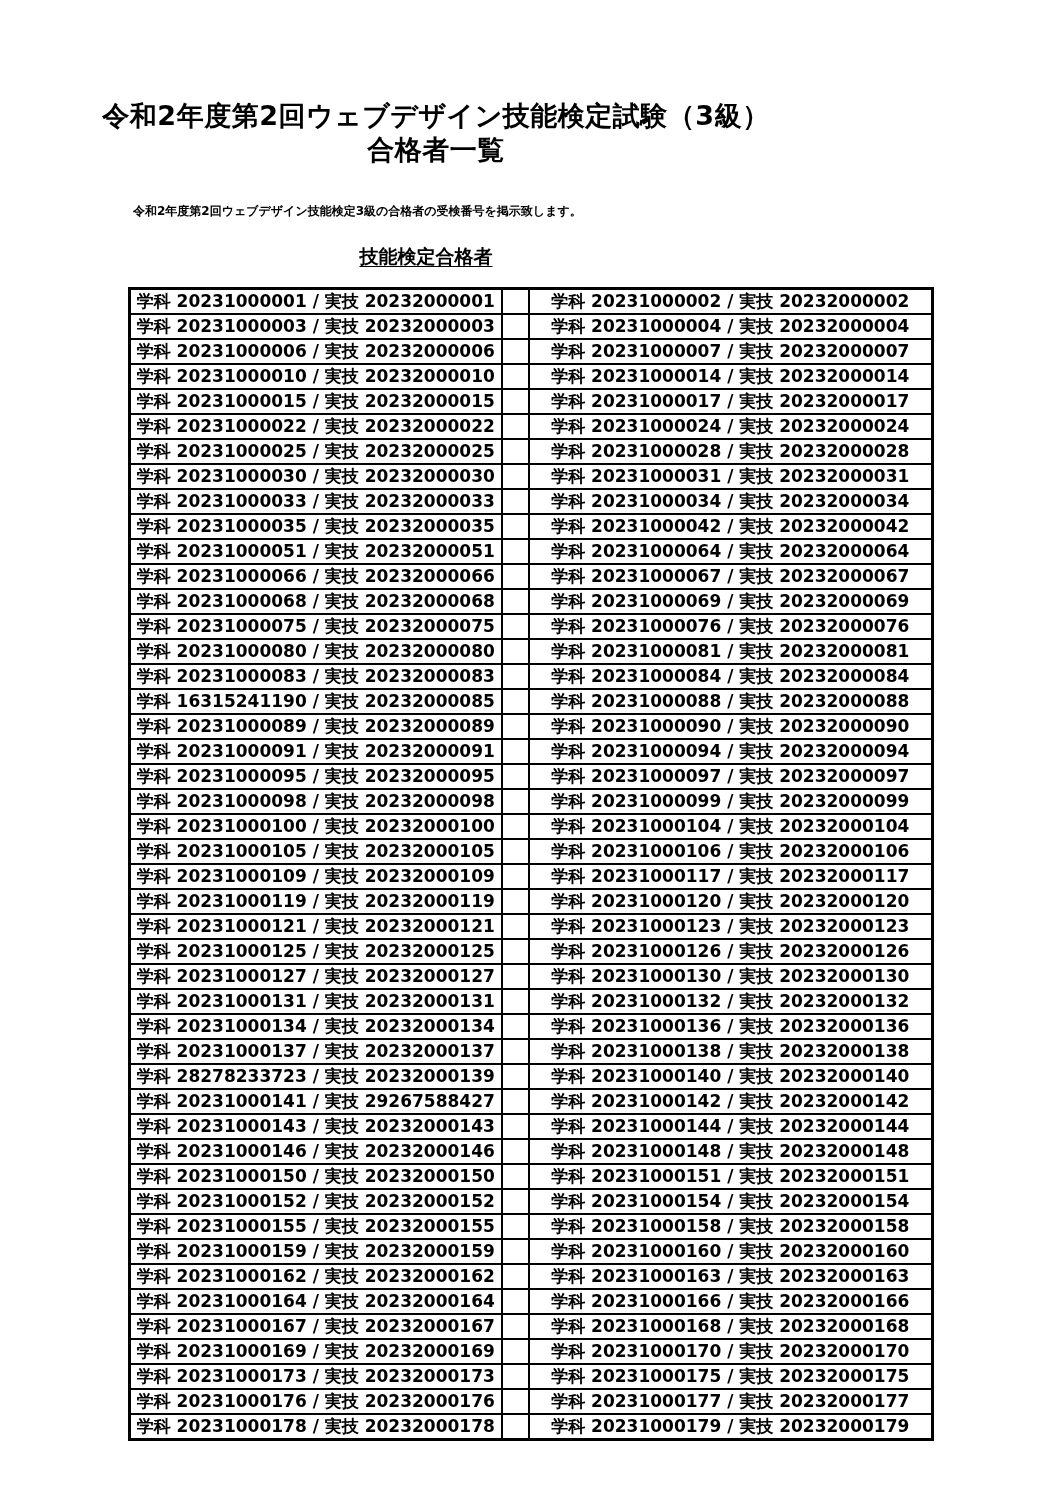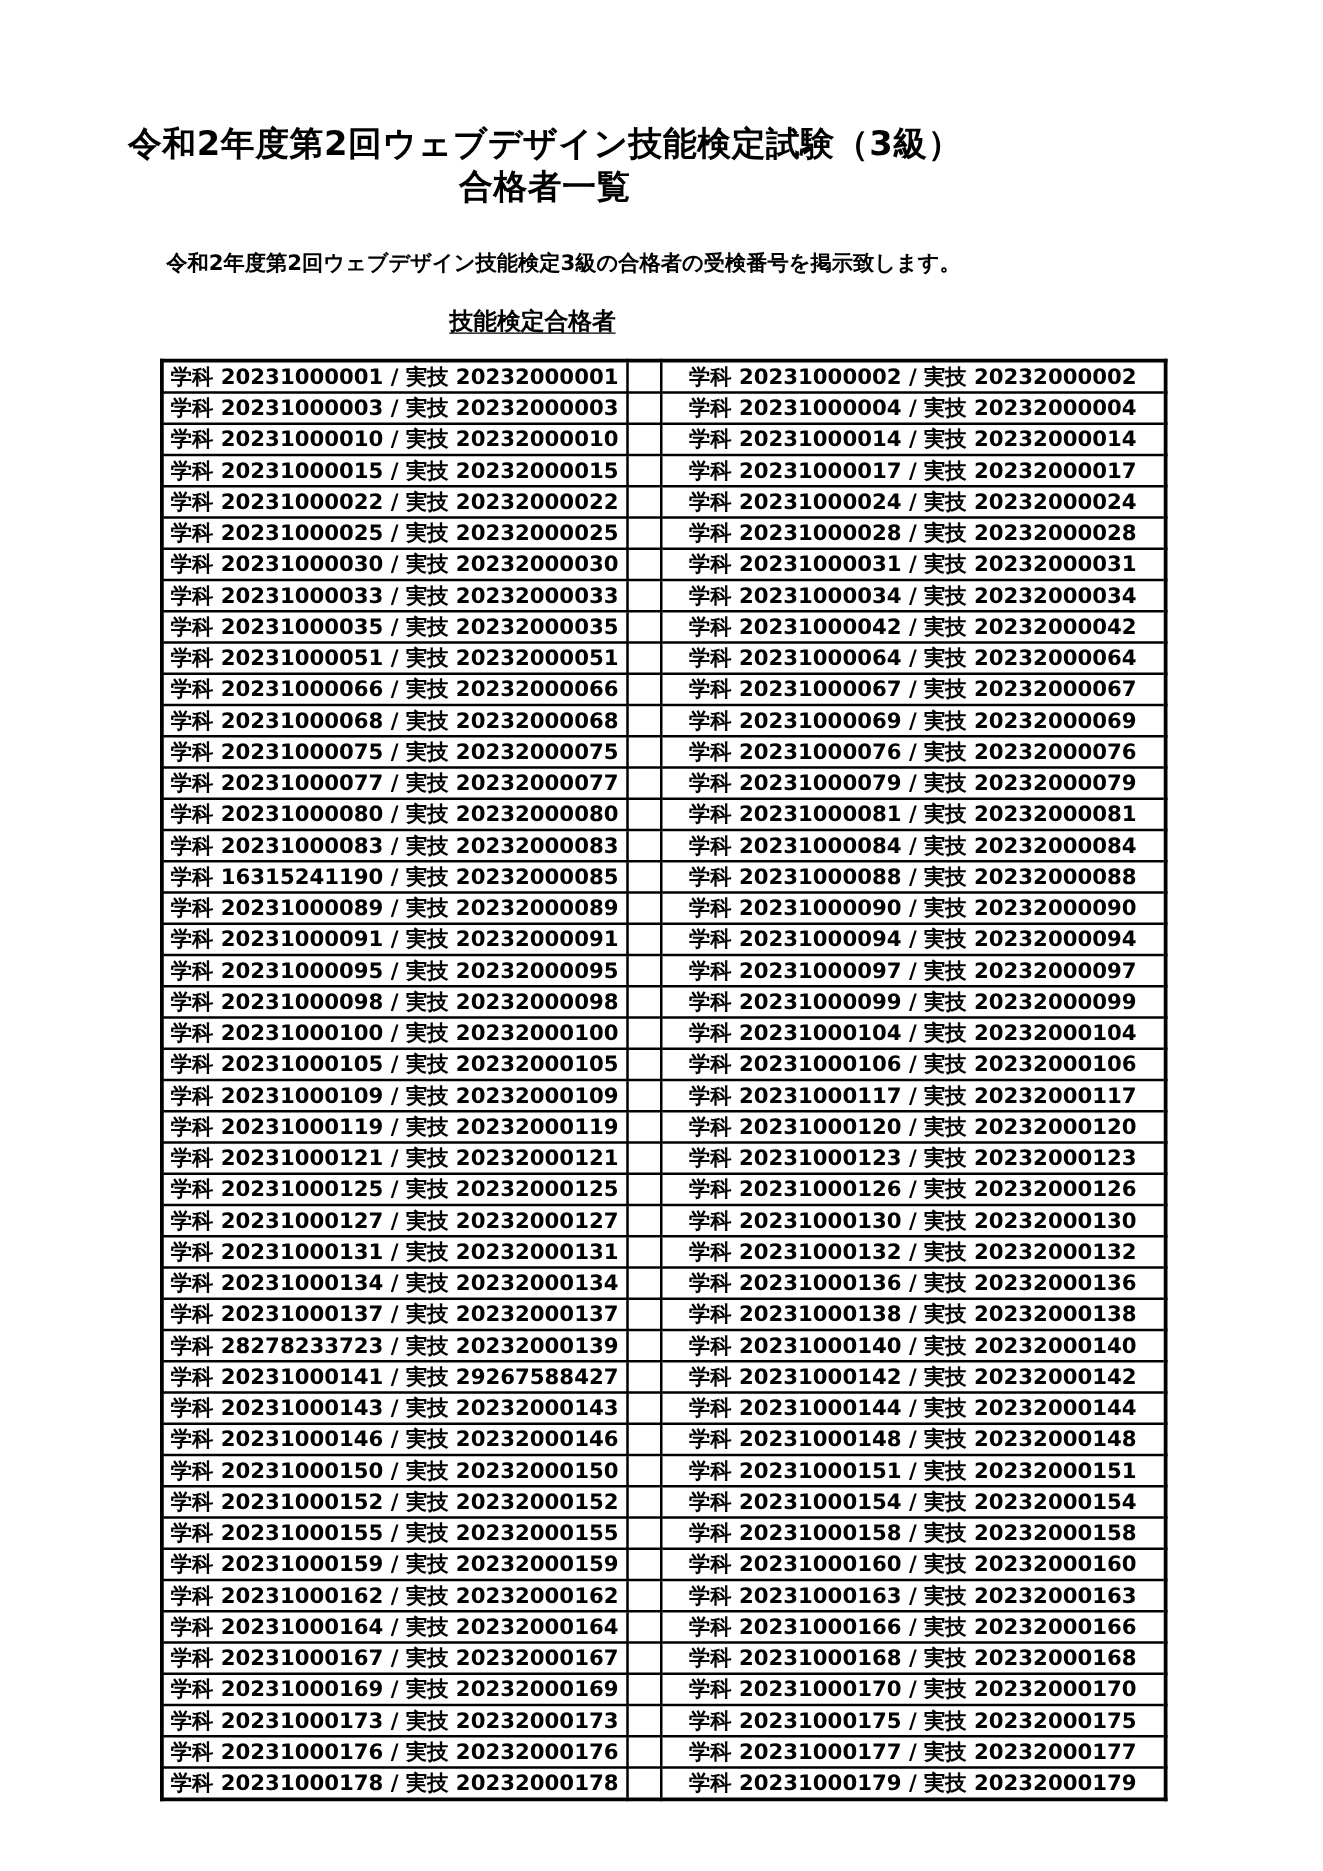--- a/index.html
+++ b/index.html
@@ -20,21 +20,21 @@
     font-size: 27px;
     font-weight: bold;
     line-height: 34px;
     letter-spacing: 0.5px;
   }
   .intro {
     position: absolute;
     top: 200px;
     left: 133px;
     width: 900px;
-    font-size: 17px;
+    font-size: 12px;
     font-weight: bold;
     line-height: 22px;
   }
   .section-heading {
     position: absolute;
     top: 244px;
     left: 0;
     width: 852px;
     text-align: center;
     font-size: 19px;
@@ -91,20 +91,25 @@
           <td>学科 20231000001 / 実技 20232000001</td>
           <td></td>
           <td>学科 20231000002 / 実技 20232000002</td>
         </tr>
         <tr>
           <td>学科 20231000003 / 実技 20232000003</td>
           <td></td>
           <td>学科 20231000004 / 実技 20232000004</td>
         </tr>
         <tr>
+          <td>学科 20231000006 / 実技 20232000006</td>
+          <td></td>
+          <td>学科 20231000007 / 実技 20232000007</td>
+        </tr>
+        <tr>
           <td>学科 20231000010 / 実技 20232000010</td>
           <td></td>
           <td>学科 20231000014 / 実技 20232000014</td>
         </tr>
         <tr>
           <td>学科 20231000015 / 実技 20232000015</td>
           <td></td>
           <td>学科 20231000017 / 実技 20232000017</td>
         </tr>
         <tr>
@@ -144,25 +149,20 @@
         </tr>
         <tr>
           <td>学科 20231000068 / 実技 20232000068</td>
           <td></td>
           <td>学科 20231000069 / 実技 20232000069</td>
         </tr>
         <tr>
           <td>学科 20231000075 / 実技 20232000075</td>
           <td></td>
           <td>学科 20231000076 / 実技 20232000076</td>
-        </tr>
-        <tr>
-          <td>学科 20231000077 / 実技 20232000077</td>
-          <td></td>
-          <td>学科 20231000079 / 実技 20232000079</td>
         </tr>
         <tr>
           <td>学科 20231000080 / 実技 20232000080</td>
           <td></td>
           <td>学科 20231000081 / 実技 20232000081</td>
         </tr>
         <tr>
           <td>学科 20231000083 / 実技 20232000083</td>
           <td></td>
           <td>学科 20231000084 / 実技 20232000084</td>

